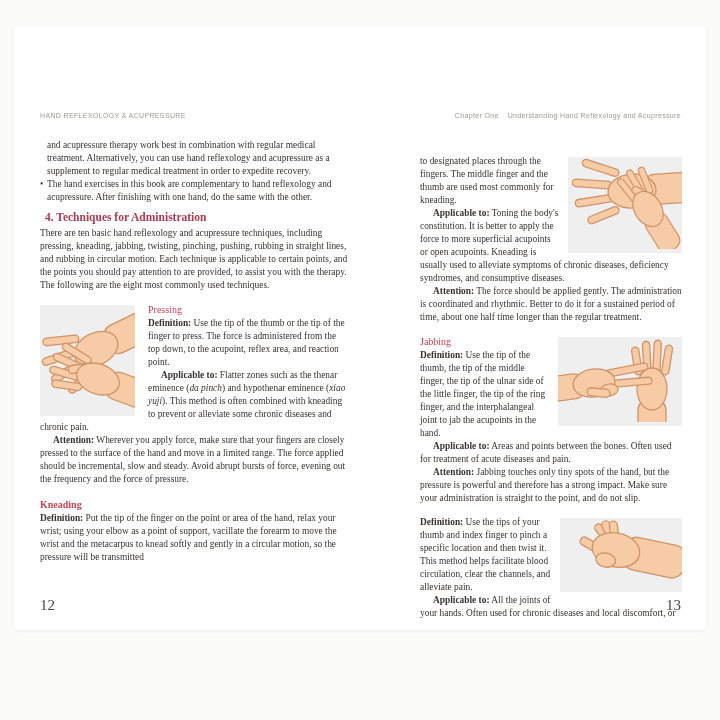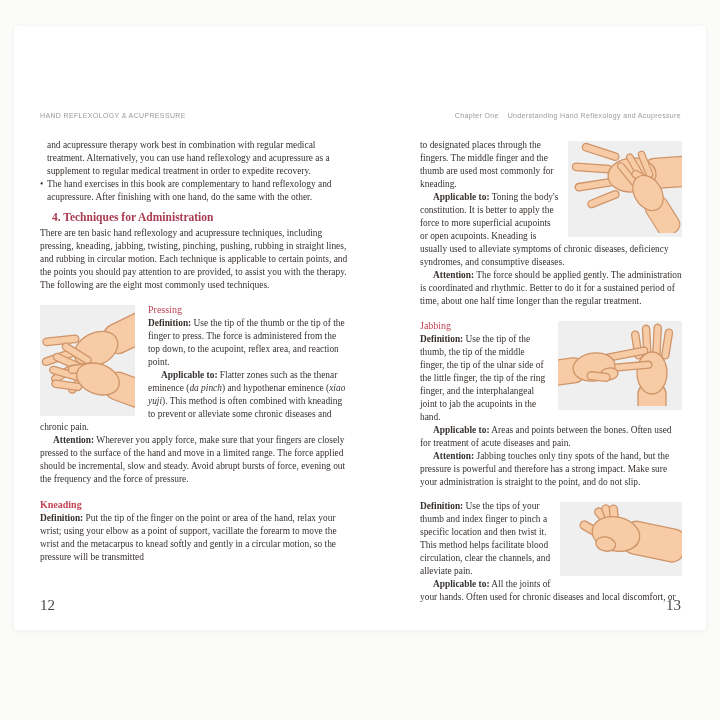--- a/index.html
+++ b/index.html
@@ -8,25 +8,25 @@
           font-family:"Liberation Serif","DejaVu Serif",serif;color:#38322f;}
   .book-bg{position:absolute;left:14px;top:26px;width:692px;height:604px;background:#ffffff;
            border-radius:2px;box-shadow:0 1px 6px rgba(0,0,0,0.05);}
   .running-header{position:absolute;top:112px;font-family:"Liberation Sans","DejaVu Sans",sans-serif;
                   font-size:7px;letter-spacing:0.35px;color:#9c9a96;white-space:nowrap;}
   .rh-left{left:40px;}
   .rh-right{right:39px;text-align:right;}
   .rh-gap{display:inline-block;width:9px;}
   .page-body{position:absolute;font-size:9.4px;line-height:13px;}
   .body-left{left:40px;top:139px;width:310px;}
-  .body-right{left:420px;top:139px;width:262px;}
+  .body-right{left:420px;top:155px;width:262px;}
   p{margin:0;}
   .li{padding-left:7px;position:relative;}
   .bullet{position:absolute;left:0;top:0;}
-  .sec-h{font-size:11.5px;font-weight:bold;color:#a93a50;margin:7px 0 3px 12px;}
+  .sec-h{font-size:11.5px;font-weight:bold;color:#a93a50;margin:7px 0 3px 5px;}
   .tech-h{font-size:10px;font-weight:normal;color:#c14354;margin:0 0 1px 0;}
   .tech-h.clear{clear:both;margin-top:12px;font-weight:bold;}
   .sec{margin-top:11px;}
   .ind{text-indent:13px;}
   .b{font-weight:bold;}
   .it{font-style:italic;}
   .illus{background:#f0eff0;overflow:hidden;}
   .il-left{float:left;margin:2px 13px 4px 0;}
   .il-right{float:right;margin:2px 0 5px 8px;}
   .page-num{position:absolute;top:597px;font-size:15px;color:#4a4542;}

